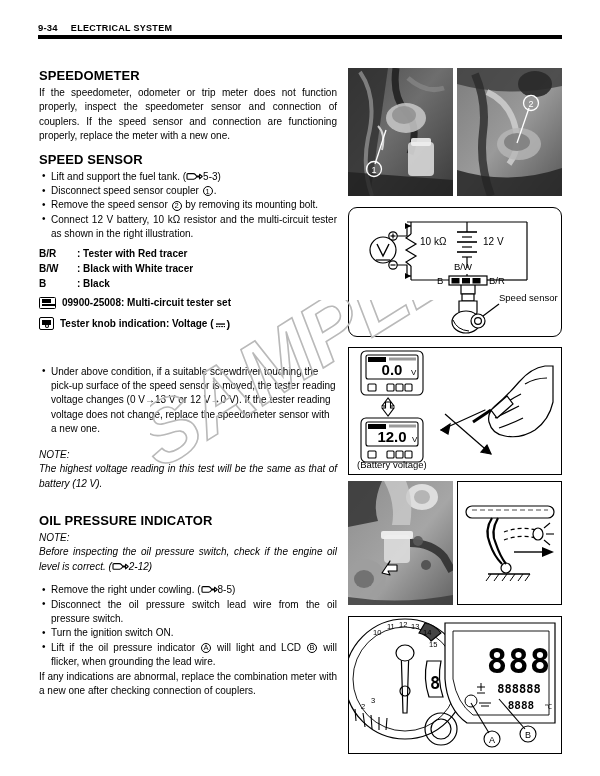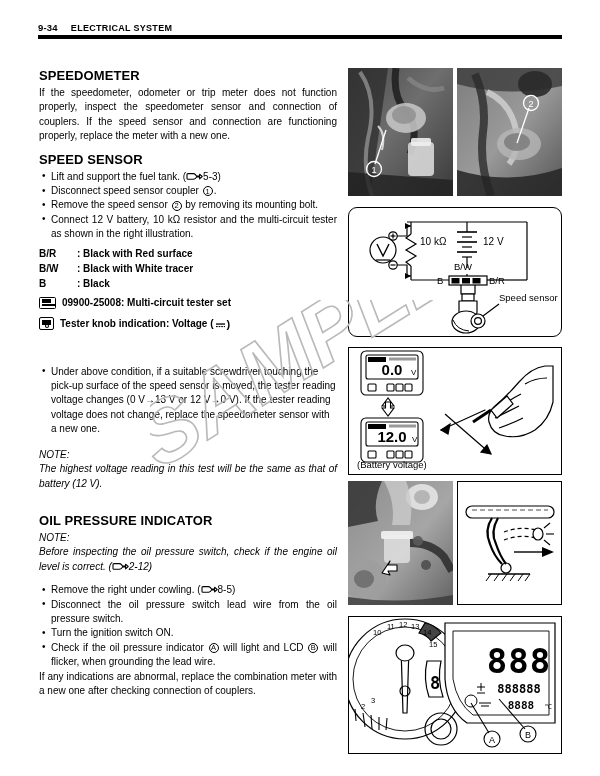--- a/index.html
+++ b/index.html
@@ -148,21 +148,21 @@
         <span>Remove the speed sensor </span><span class="circ">2</span><span> by removing its mounting bolt.</span>
       </li>
       <li class="just" style="text-align:justify;text-align-last:left;">
         <span>Connect 12 V battery, 10 kΩ resistor and the multi-circuit tester as shown in the right illustration.</span>
       </li>
     </ul>
 
     <div class="tracers">
       <div class="tracer-row">
         <span class="tracer-key">B/R</span>
-        <span class="tracer-val">: Black with Red surface</span>
+        <span class="tracer-val">: Tester with Red tracer</span>
       </div>
       <div class="tracer-row">
         <span class="tracer-key">B/W</span>
         <span class="tracer-val">: Black with White tracer</span>
       </div>
       <div class="tracer-row">
         <span class="tracer-key">B</span>
         <span class="tracer-val">: Black</span>
       </div>
     </div>
@@ -213,21 +213,21 @@
             </svg>
           </span><span>8-5</span><span>)</span>
       </li>
       <li class="just" style="text-align:justify;text-align-last:left;">
         <span>Disconnect the oil pressure switch lead wire from the oil pressure switch.</span>
       </li>
       <li>
         <span>Turn the ignition switch ON.</span>
       </li>
       <li class="just" style="text-align:justify;text-align-last:left;">
-        <span>Check if the oil pressure indicator </span><span class="circ">A</span><span> will light and LCD </span><span class="circ">B</span><span> will flicker, when grounding the lead wire.</span>
+        <span>Lift if the oil pressure indicator </span><span class="circ">A</span><span> will light and LCD </span><span class="circ">B</span><span> will flicker, when grounding the lead wire.</span>
       </li>
     </ul>
     <p class="body last" style="margin-top:0px;">If any indications are abnormal, replace the combination meter with a new one after checking connection of couplers.</p>
   </div>
 
   <div class="col-right">
 
     <div class="panel photo-pair" style="top:0;height:128px;">
       <div class="photo" style="width:105px;height:128px;">
         <svg width="105" height="128" viewBox="0 0 105 128">

